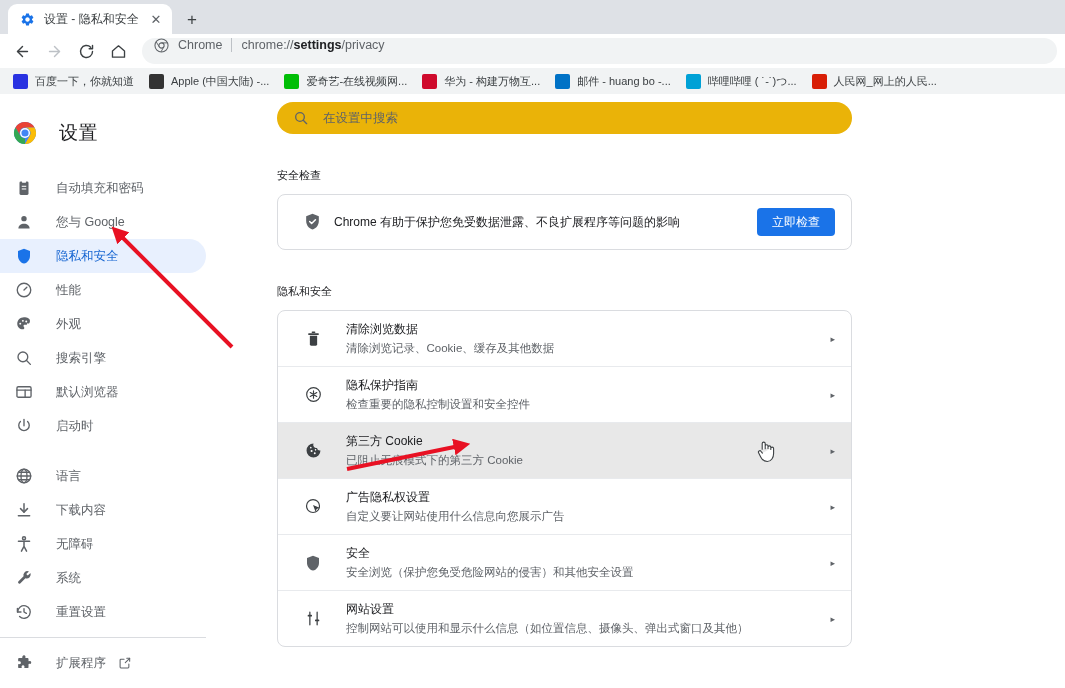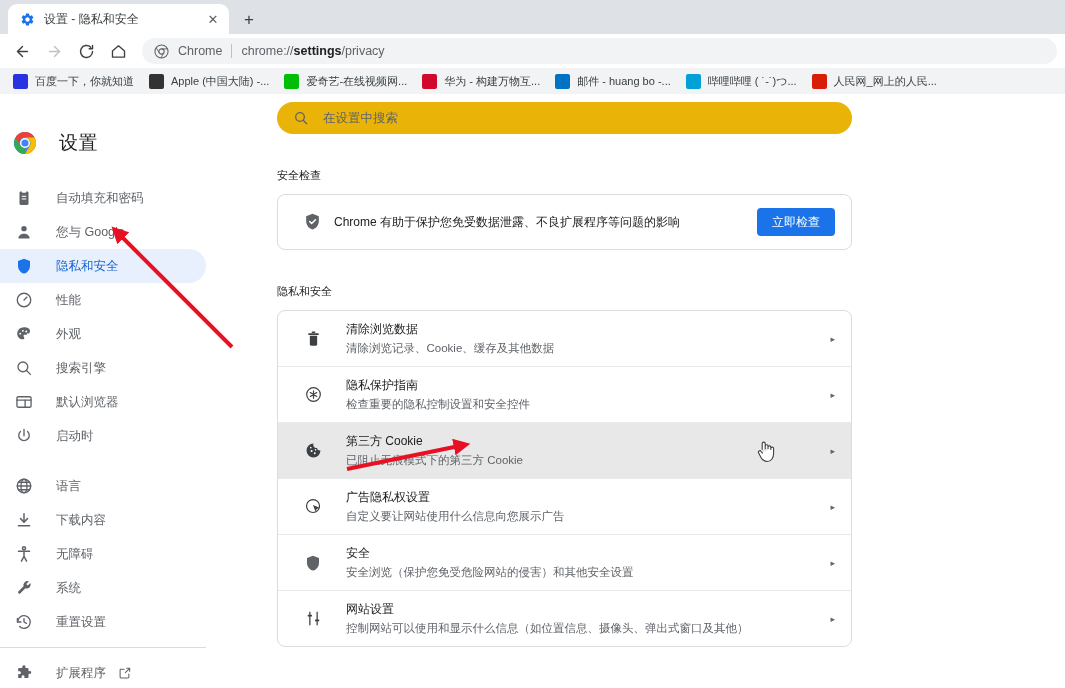--- a/index.html
+++ b/index.html
@@ -11,21 +11,21 @@
   }
 
   
   .tabstrip {
     height: 34px; background: #dee1e6;
     display: flex; align-items: flex-end; padding-left: 8px;
     position: relative;
   }
   .tab {
     display: flex; align-items: center;
-    height: 30px; width: 221px;
+    height: 30px; width: 164px;
     background: #ffffff;
     border-radius: 9px 9px 0 0;
     padding: 0 8px 0 11px;
     position: relative;
   }
   .tab-favicon {
     width: 16px; height: 16px; flex: 0 0 16px;
     display: flex; align-items: center; justify-content: center;
   }
   .tab-title {
@@ -52,21 +52,21 @@
   }
   .nav-btn {
     width: 28px; height: 28px; margin-right: 4px;
     display: flex; align-items: center; justify-content: center;
     border-radius: 50%;
   }
   .nav-btn svg { display: block; }
   .omnibox {
     flex: 1; height: 26px; background: #f1f3f4;
     border-radius: 13px; margin-left: 6px;
-    display: flex; align-items: center; padding: 0 12px;
+    display: flex; padding: 0 12px;
     max-width: 1010px;
   }
   .omni-icon { width: 15px; height: 15px; flex: 0 0 15px; margin-right: 9px; }
   .omni-chrome-label { font-size: 12.5px; color: #5f6368; }
   .omni-sep {
     width: 1px; height: 14px; background: #bdc1c6; margin: 0 9px;
   }
   .omni-url { font-size: 12.5px; color: #5f6368; white-space: nowrap; }
   .omni-url b { color: #202124; font-weight: bold; }
 
@@ -88,21 +88,21 @@
   }
   .bm-label {
     font-size: 11px; color: #3c4043; white-space: nowrap;
   }
 
   
   .page { display: flex; height: 593px; background: #ffffff; }
 
   
   .sidebar {
-    width: 230px; flex: 0 0 230px; padding-top: 24px;
+    width: 230px; flex: 0 0 230px; padding-top: 14px;
     position: relative;
   }
   .brand {
     display: flex; align-items: center;
     height: 48px; padding-left: 13px; margin-bottom: 14px;
   }
   .brand-logo { width: 24px; height: 24px; flex: 0 0 24px; }
   .brand-text {
     font-size: 19px; color: #202124; margin-left: 22px; letter-spacing: .5px;
   }

